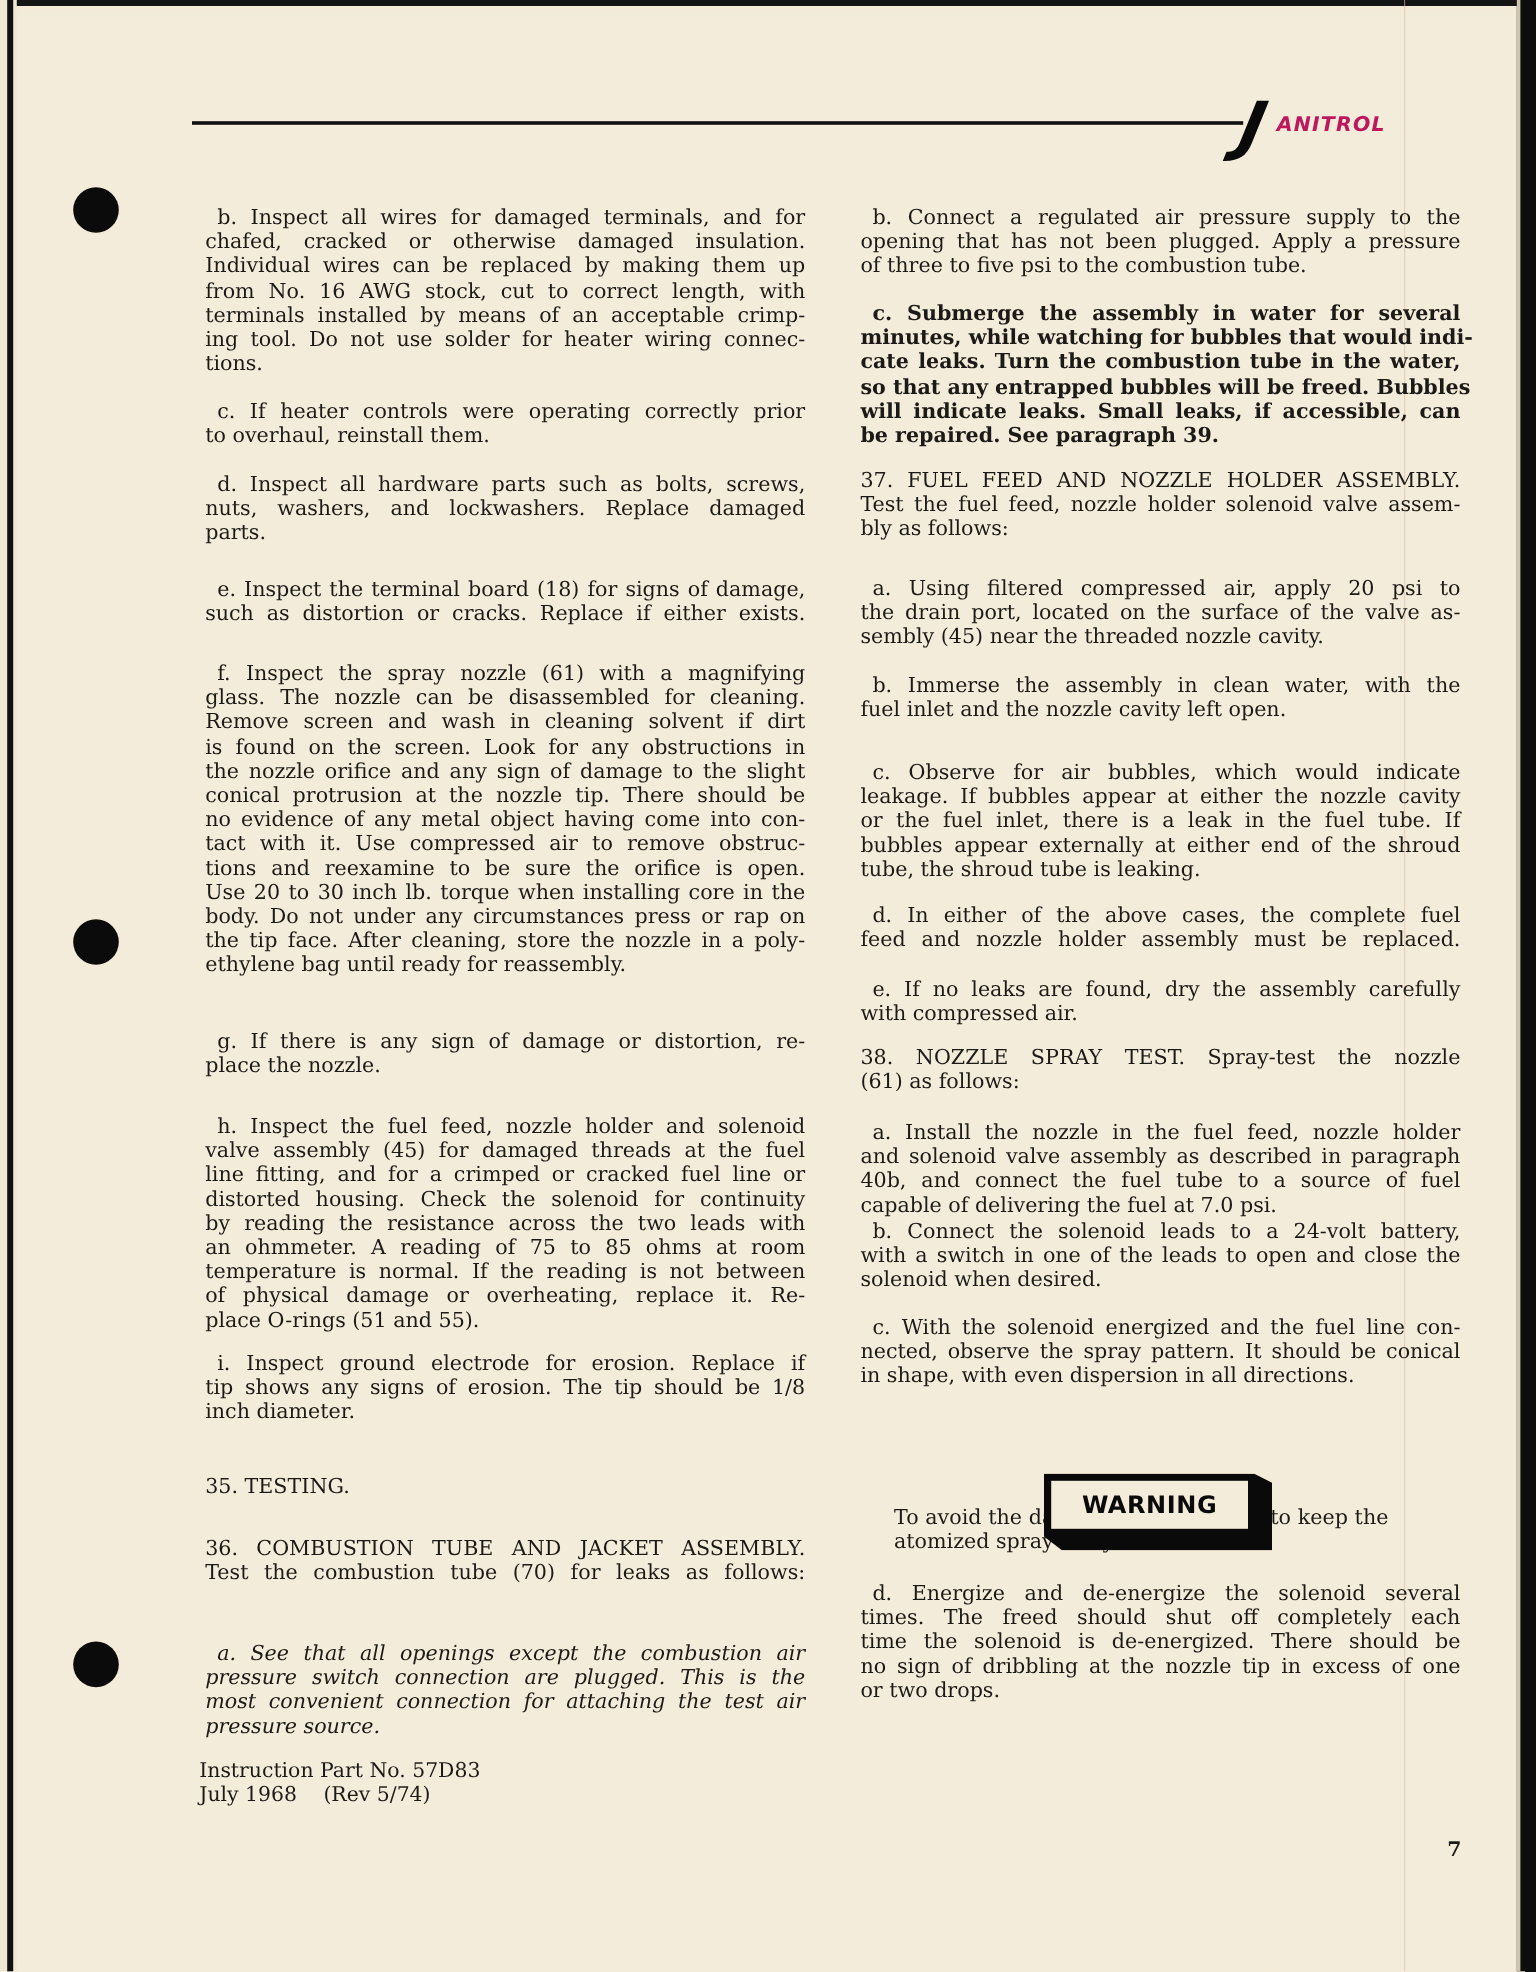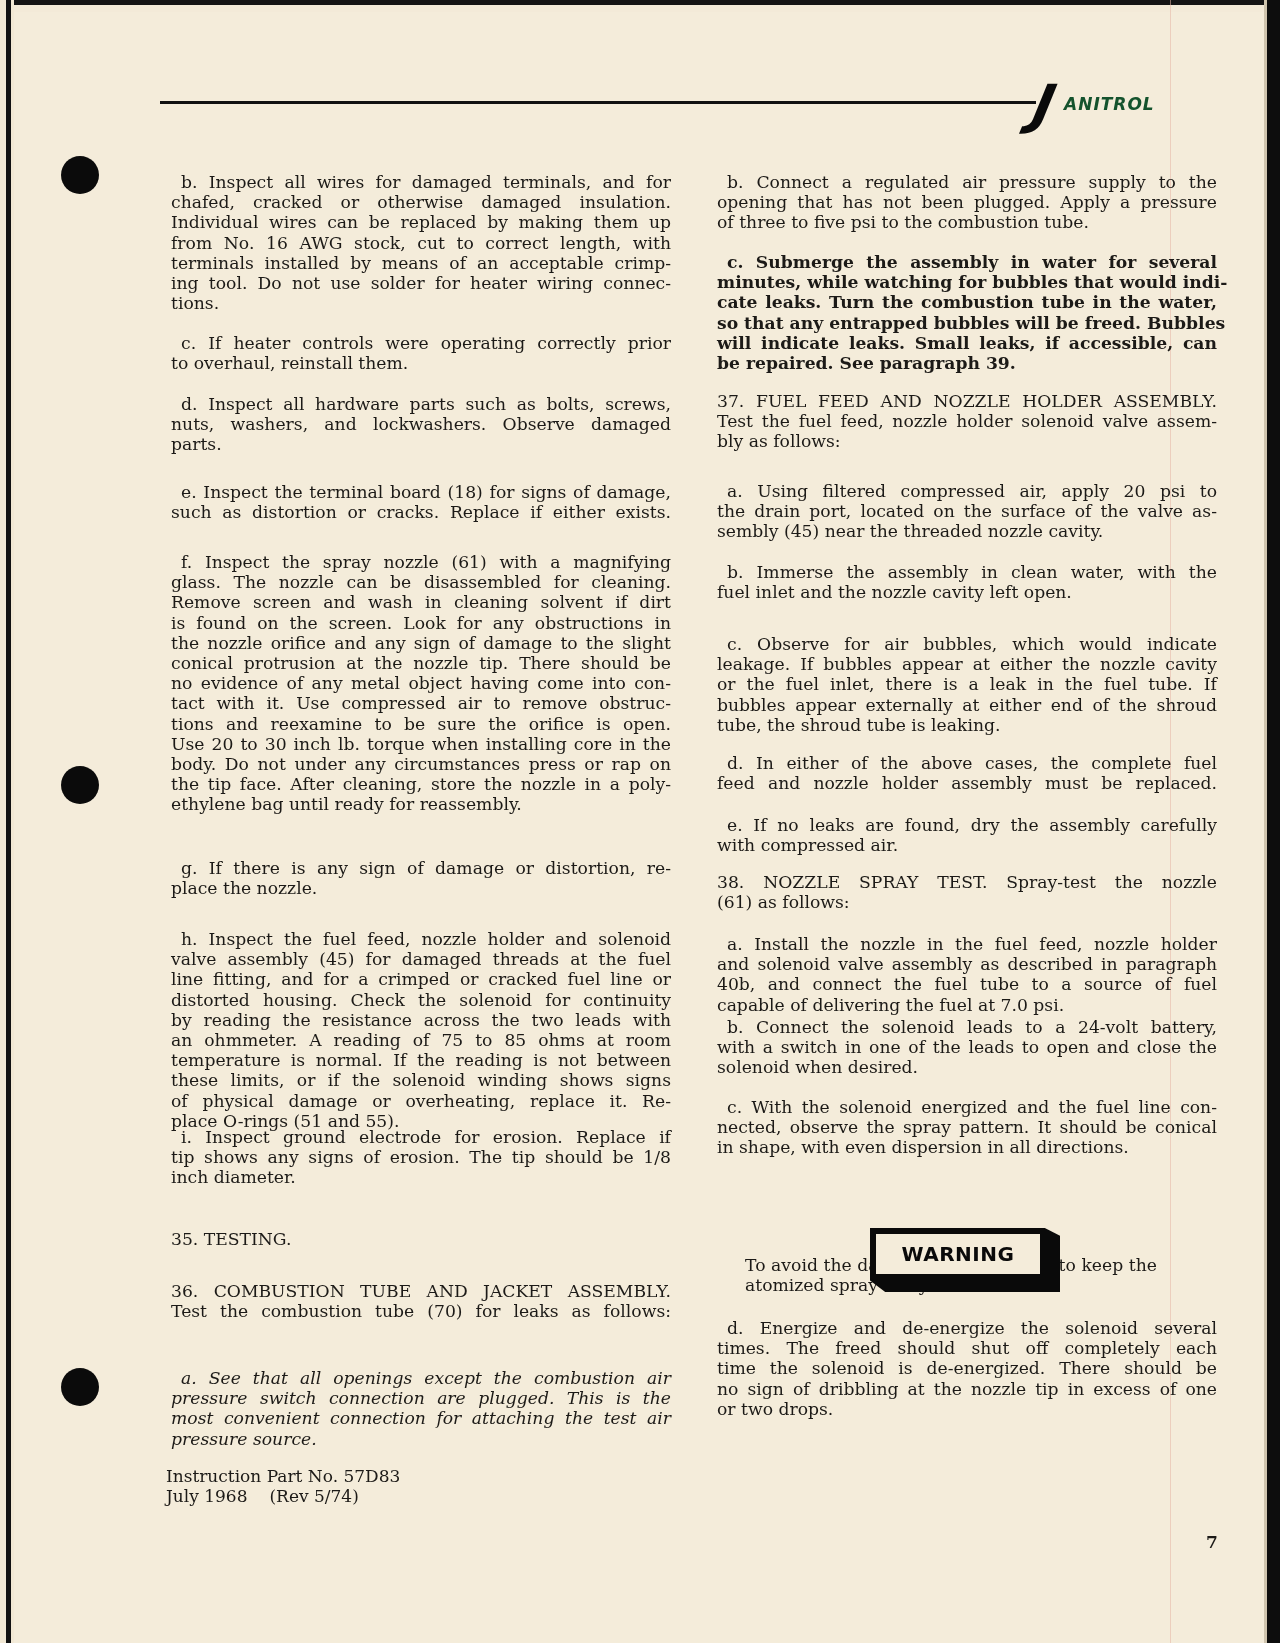--- a/index.html
+++ b/index.html
@@ -24,21 +24,21 @@
 
   .rule { position: absolute; left: 160px; top: 101px; width: 876px; height: 3px; background: #111; }
   .logo { position: absolute; left: 1034px; top: 78px; width: 180px; height: 56px; }
   .logo .j {
     position: absolute; left: 0; top: 0; font-family: "DejaVu Sans", sans-serif;
     font-weight: bold; font-style: italic; font-size: 54px; line-height: 54px; color: #0a0a0a;
     transform: skewX(-12deg);
   }
   .logo .rest {
     position: absolute; left: 30px; top: 16px; font-family: "DejaVu Sans", sans-serif;
-    font-weight: bold; font-style: italic; font-size: 17px; letter-spacing: 1px; color: #14532d;
+    font-weight: bold; font-style: italic; font-size: 17px; letter-spacing: 1px; color: #be185d;
   }
 
   .col { position: absolute; font-size: 17.2px; line-height: 20.2px; }
   .col-left { left: 171px; width: 500px; }
   .col-right { left: 717px; width: 500px; }
   .para { position: absolute; left: 0; width: 500px; }
   .line { display: block; white-space: nowrap; text-align: justify; text-align-last: justify; height: 20.2px; }
   .line.last { text-align-last: left; }
   .indent { padding-left: 10px; }
 
@@ -91,21 +91,21 @@
     <span class="line">terminals installed by means of an acceptable crimp-</span>
     <span class="line">ing tool. Do not use solder for heater wiring connec-</span>
     <span class="line last">tions.</span>
   </div>
   <div class="para" style="top:161px;">
     <span class="line indent">c. If heater controls were operating correctly prior</span>
     <span class="line last">to overhaul, reinstall them.</span>
   </div>
   <div class="para" style="top:222px;">
     <span class="line indent">d. Inspect all hardware parts such as bolts, screws,</span>
-    <span class="line">nuts, washers, and lockwashers. Observe damaged</span>
+    <span class="line">nuts, washers, and lockwashers. Replace damaged</span>
     <span class="line last">parts.</span>
   </div>
   <div class="para" style="top:310px;">
     <span class="line indent">e. Inspect the terminal board (18) for signs of damage,</span>
     <span class="line">such as distortion or cracks. Replace if either exists.</span>
   </div>
   <div class="para" style="top:380px;">
     <span class="line indent">f. Inspect the spray nozzle (61) with a magnifying</span>
     <span class="line">glass. The nozzle can be disassembled for cleaning.</span>
     <span class="line">Remove screen and wash in cleaning solvent if dirt</span>
@@ -125,21 +125,20 @@
     <span class="line last">place the nozzle.</span>
   </div>
   <div class="para" style="top:757px;">
     <span class="line indent">h. Inspect the fuel feed, nozzle holder and solenoid</span>
     <span class="line">valve assembly (45) for damaged threads at the fuel</span>
     <span class="line">line fitting, and for a crimped or cracked fuel line or</span>
     <span class="line">distorted housing. Check the solenoid for continuity</span>
     <span class="line">by reading the resistance across the two leads with</span>
     <span class="line">an ohmmeter. A reading of 75 to 85 ohms at room</span>
     <span class="line">temperature is normal. If the reading is not between</span>
-    <span class="line">these limits, or if the solenoid winding shows signs</span>
     <span class="line">of physical damage or overheating, replace it. Re-</span>
     <span class="line last">place O-rings (51 and 55).</span>
   </div>
   <div class="para" style="top:955px;">
     <span class="line indent">i. Inspect ground electrode for erosion. Replace if</span>
     <span class="line">tip shows any signs of erosion. The tip should be 1/8</span>
     <span class="line last">inch diameter.</span>
   </div>
   <div class="para" style="top:1057px;">
     <span class="line last">35. TESTING.</span>

